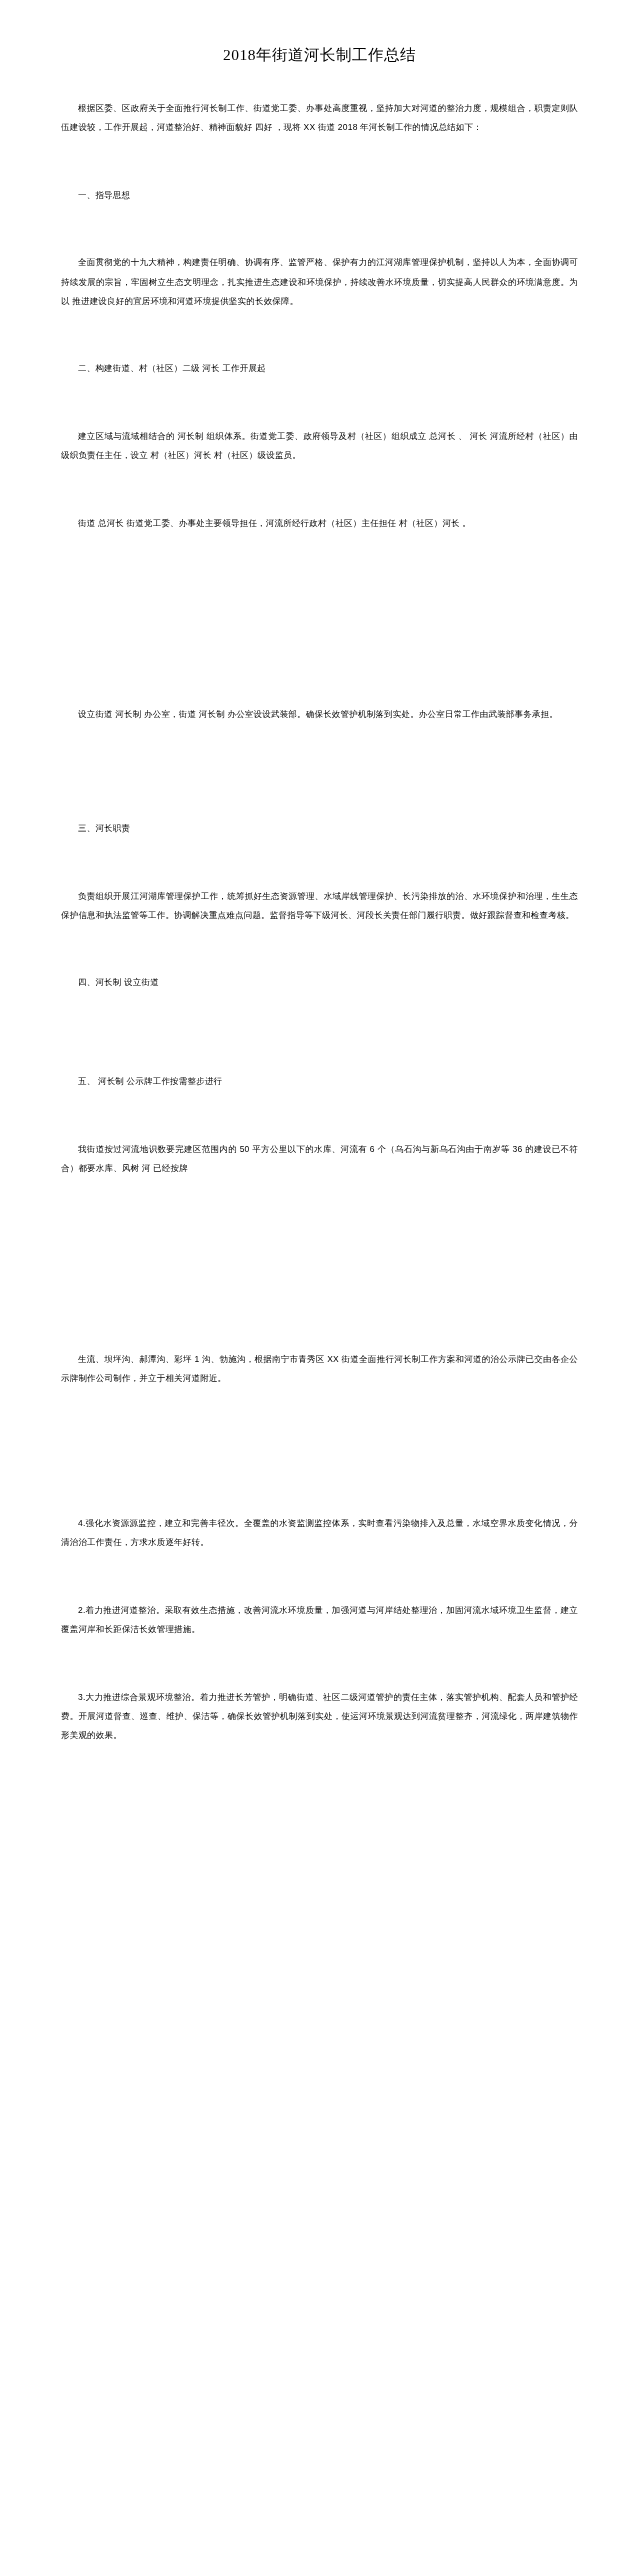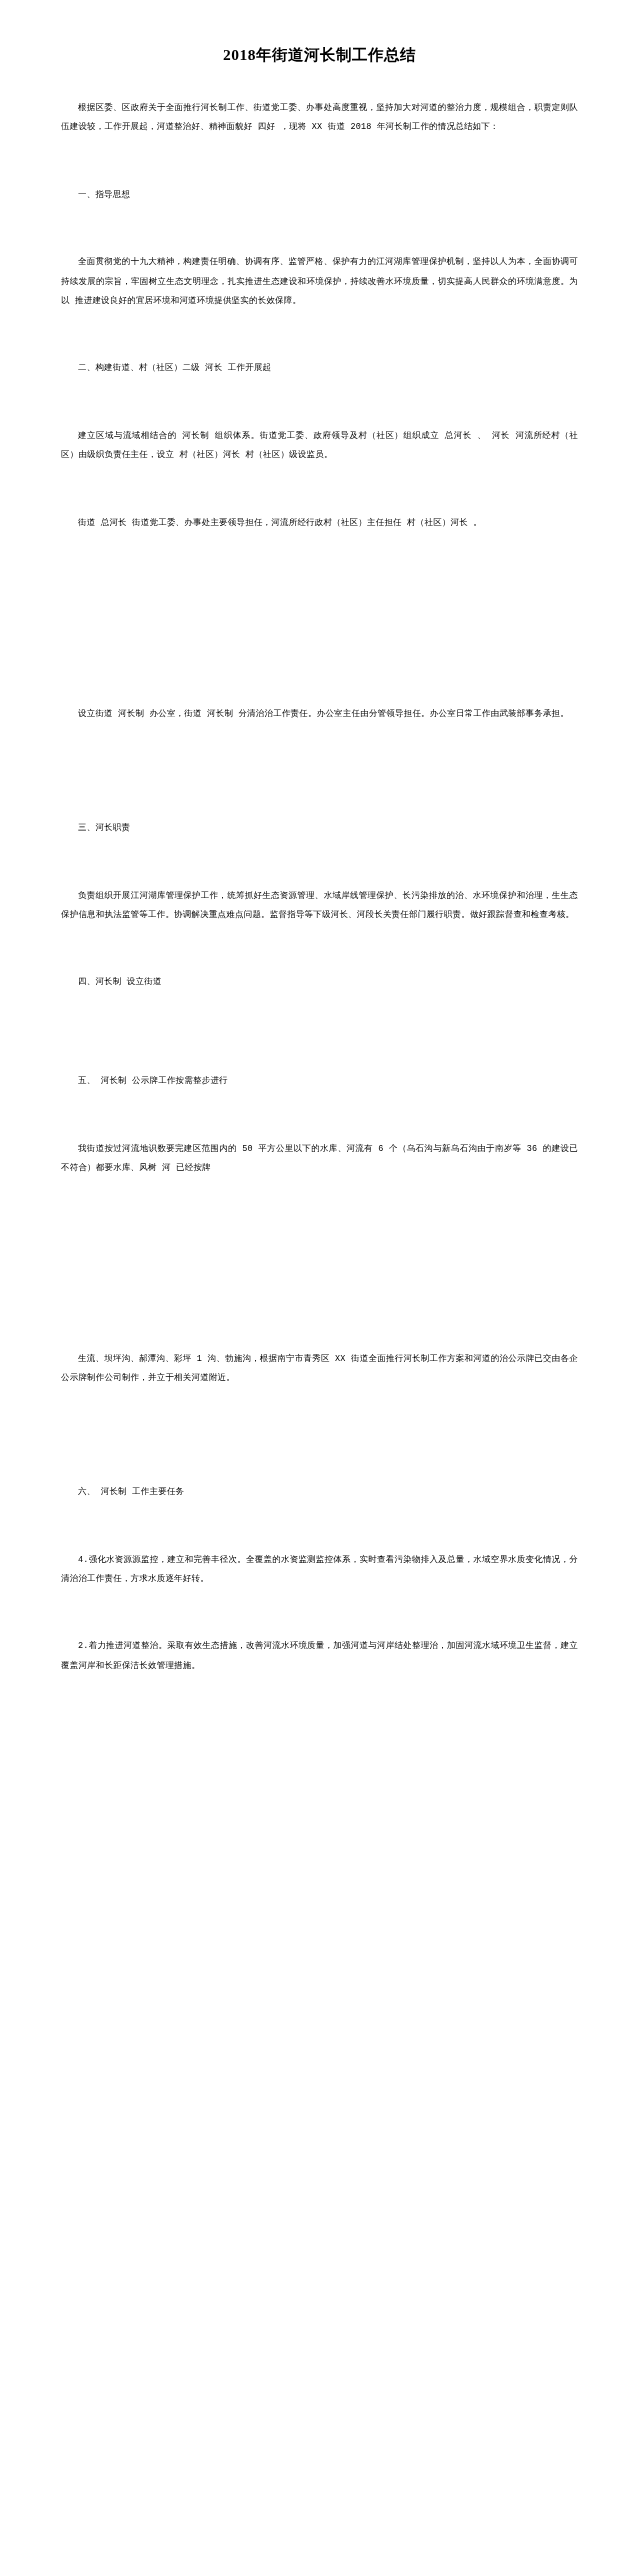--- a/index.html
+++ b/index.html
@@ -16,32 +16,32 @@
   .page {
     width: 639px;
     min-height: 3615px;
     box-sizing: border-box;
     padding: 45px 61px 0 61px;
     background: #ffffff;
   }
   .doc-title {
     text-align: center;
     font-size: 15.5px;
-    font-weight: bold;
+    font-weight: normal;
     letter-spacing: 0.5px;
     margin: 0 0 33px 0;
     font-family: "Liberation Serif", "DejaVu Serif", serif;
   }
   .para {
     font-size: 8.5px;
     line-height: 2.25;
     text-align: justify;
     text-indent: 2em;
     margin: 0 0 17.5px 0;
-    font-family: Liberation Mono, monospace;
+    font-family: Liberation Sans, sans-serif;
     letter-spacing: 0.2px;
   }
   .spacer-lg {
     height: 155px;
   }
   .spacer-md {
     height: 77px;
   }
   .spacer-sm {
     height: 31px;
@@ -61,37 +61,37 @@
       <p class="para">一、指导思想</p>
       <div class="spacer-sm"></div>
       <p class="para">全面贯彻党的十九大精神，构建责任明确、协调有序、监管严格、保护有力的江河湖库管理保护机制，坚持以人为本，全面协调可持续发展的宗旨，牢固树立生态文明理念，扎实推进生态建设和环境保护，持续改善水环境质量，切实提高人民群众的环境满意度。为以 推进建设良好的宜居环境和河道环境提供坚实的长效保障。</p>
       <div class="spacer-sm"></div>
       <p class="para">二、构建街道、村（社区）二级 河长 工作开展起</p>
       <div class="spacer-sm"></div>
       <p class="para">建立区域与流域相结合的 河长制 组织体系。街道党工委、政府领导及村（社区）组织成立 总河长 、 河长 河流所经村（社区）由级织负责任主任，设立 村（社区）河长 村（社区）级设监员。</p>
       <div class="spacer-sm"></div>
       <p class="para">街道 总河长 街道党工委、办事处主要领导担任，河流所经行政村（社区）主任担任 村（社区）河长 。</p>
       <div class="spacer-lg"></div>
-      <p class="para">设立街道 河长制 办公室，街道 河长制 分清治治工作责任。办公室主任由分管领导担任。办公室日常工作由武装部事务承担。</p>
+      <p class="para">设立街道 河长制 办公室，街道 河长制 办公室设设武装部。确保长效管护机制落到实处。办公室日常工作由武装部事务承担。</p>
       <div class="spacer-md"></div>
       <p class="para">三、河长职责</p>
       <div class="spacer-sm"></div>
       <p class="para">负责组织开展江河湖库管理保护工作，统筹抓好生态资源管理、水域岸线管理保护、长污染排放的治、水环境保护和治理，生生态保护信息和执法监管等工作。协调解决重点难点问题。监督指导等下级河长、河段长关责任部门履行职责。做好跟踪督查和检查考核。</p>
       <div class="spacer-sm"></div>
       <p class="para">四、河长制 设立街道</p>
       <div class="spacer-sm"></div>
       <div class="spacer-sm"></div>
       <p class="para">五、 河长制 公示牌工作按需整步进行</p>
       <div class="spacer-sm"></div>
       <p class="para">我街道按过河流地识数要完建区范围内的 50 平方公里以下的水库、河流有 6 个（乌石沟与新乌石沟由于南岁等 36 的建设已不符合）都要水库、风树 河 已经按牌</p>
       <div class="spacer-lg"></div>
       <p class="para">生流、坝坪沟、郝潭沟、彩坪 1 沟、勃施沟，根据南宁市青秀区 XX 街道全面推行河长制工作方案和河道的治公示牌已交由各企公示牌制作公司制作，并立于相关河道附近。</p>
       <div class="spacer-md"></div>
-      <p class="para">六、 河长制 工作主要任务</p>
       <div class="spacer-sm"></div>
       <p class="para">4.强化水资源源监控，建立和完善丰径次。全覆盖的水资监测监控体系，实时查看污染物排入及总量，水域空界水质变化情况，分清治治工作责任，方求水质逐年好转。</p>
       <div class="spacer-sm"></div>
       <p class="para">2.着力推进河道整治。采取有效生态措施，改善河流水环境质量，加强河道与河岸结处整理治，加固河流水域环境卫生监督，建立覆盖河岸和长距保洁长效管理措施。</p>
       <div class="spacer-sm"></div>
+      <p class="para">3.大力推进综合景观环境整治。着力推进长芳管护，明确街道、社区二级河道管护的责任主体，落实管护机构、配套人员和管护经费。开展河道督查、巡查、维护、保洁等，确保长效管护机制落到实处，使运河环境景观达到河流贫理整齐，河流绿化，两岸建筑物作形美观的效果。</p>
     </div>
   <div class="tail-space"></div>
 </div>
 
 
 </body></html>

